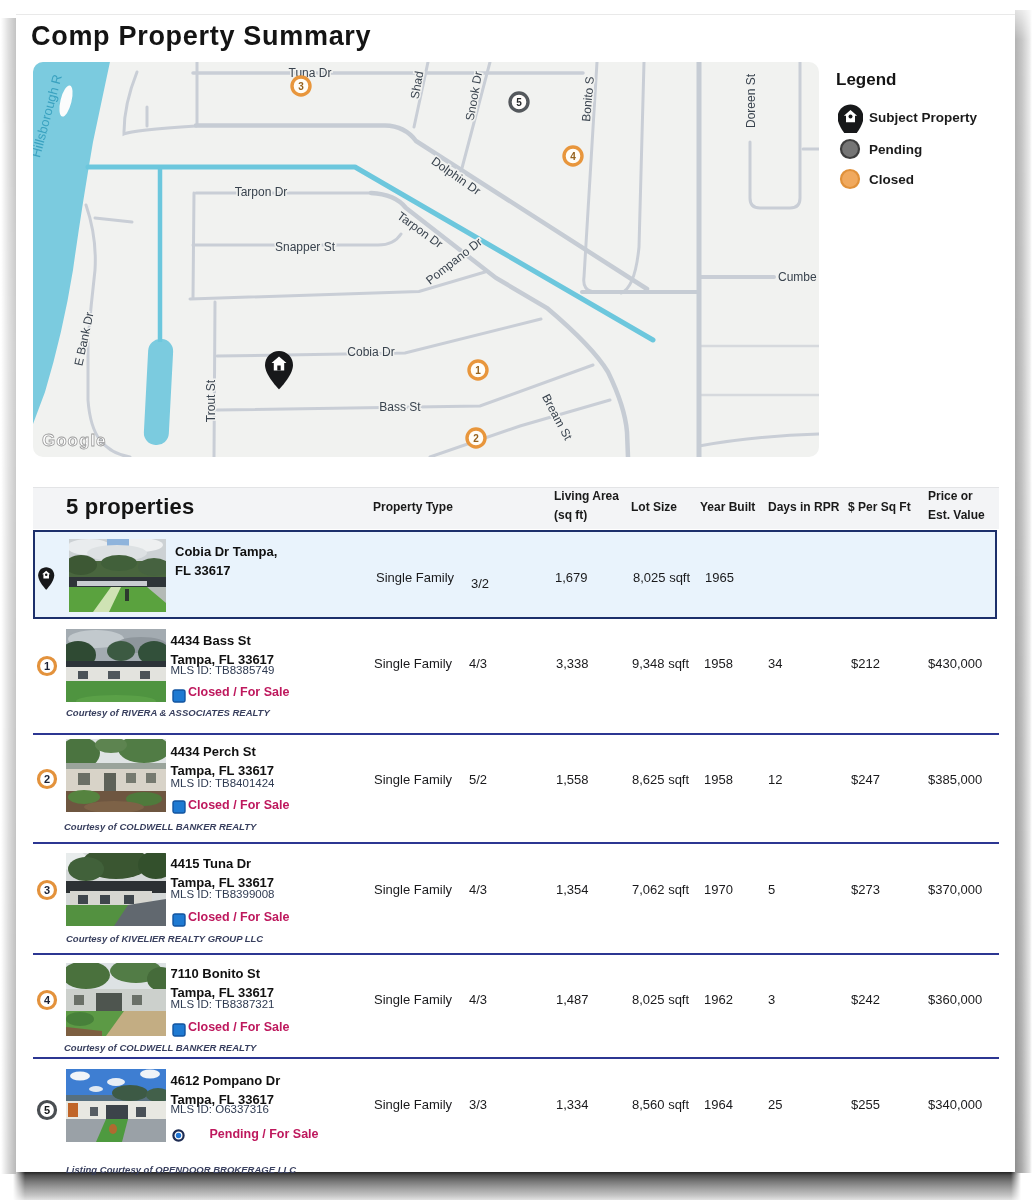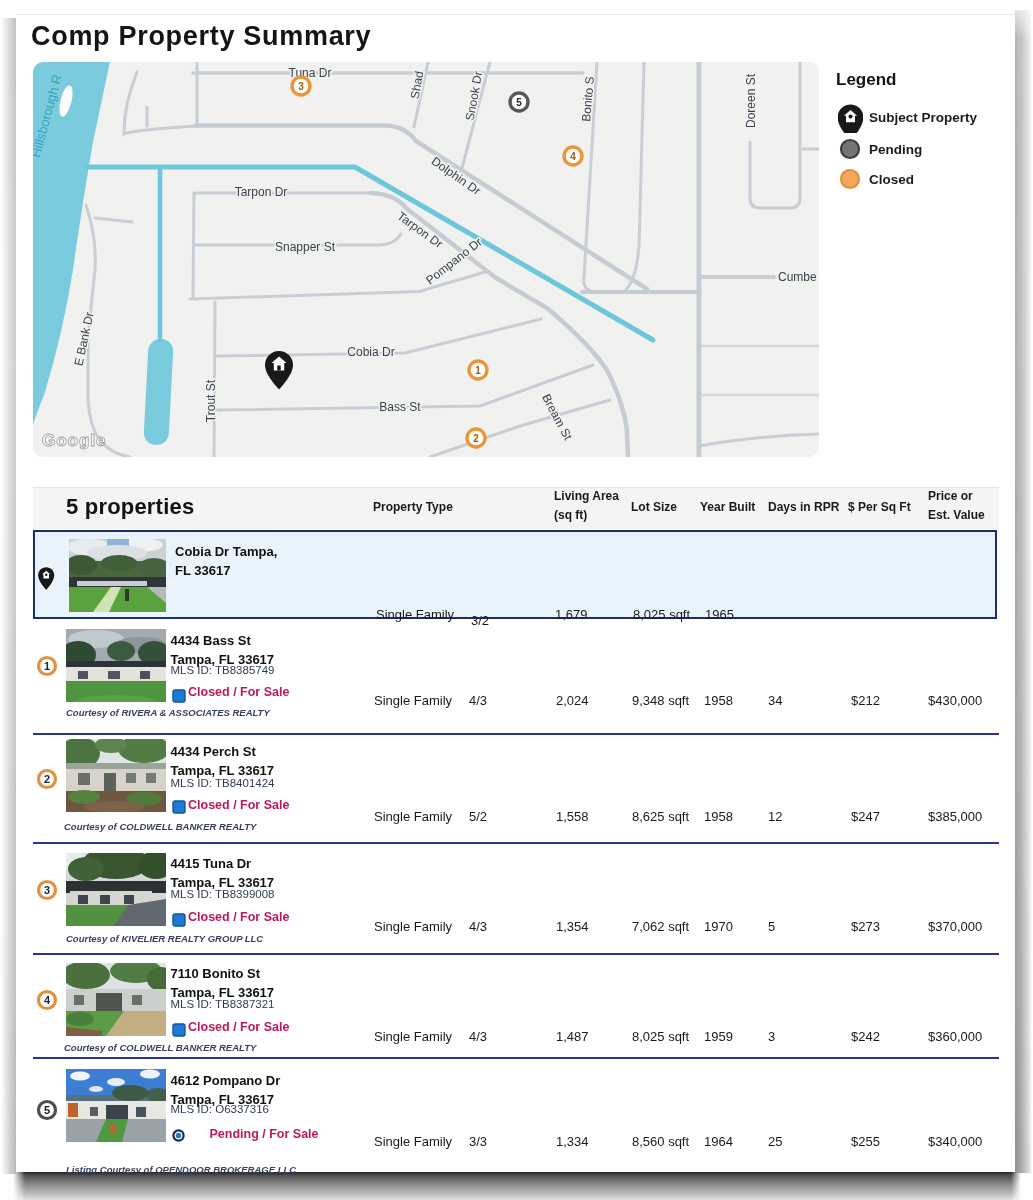--- a/index.html
+++ b/index.html
@@ -18,21 +18,21 @@
   .title{position:absolute;left:31px;top:21px;font-size:27px;font-weight:bold;color:#141414;letter-spacing:0.7px;}
   .legend-t{position:absolute;font-size:17px;font-weight:bold;color:#141414;}
   .leg-item{position:absolute;font-size:13.5px;font-weight:600;color:#1b1b1b;}
   .hdr{position:absolute;left:33px;top:487px;width:966px;height:42px;background:#f3f4f6;border-top:1px solid #e3e4e6;}
   .h5p{position:absolute;left:33px;top:6px;font-size:22px;font-weight:bold;color:#141414;letter-spacing:0.2px;}
   .hcol{position:absolute;font-size:12px;font-weight:bold;color:#1a1a1a;line-height:18.5px;}
   .addr{font-size:13px;font-weight:bold;color:#101010;line-height:19px;}
   .mls{font-size:11.5px;color:#2f3b52;}
   .status{font-size:12.5px;font-weight:bold;color:#be185d;}
   .courtesy{position:absolute;font-size:9.5px;font-style:italic;font-weight:600;color:#383f5e;}
-  .val{position:absolute;font-size:13px;color:#1a1a1c;margin-top:37px;}
+  .val{position:absolute;font-size:13px;color:#1a1a1c;}
   .sep{position:absolute;left:33px;width:966px;height:2px;background:#2c3692;}
 </style>
 </head>
 <body>
 
 <div class="card"></div>
 
 <div class="bshadow"></div>
 
 <div class="rshadow"></div>
@@ -309,21 +309,21 @@
     </svg>
 
   <div class="abs status" style="left:155px;top:56px;">Closed / For Sale</div>
 
   <div class="courtesy" style="left:33px;top:77.5px;">Courtesy of RIVERA &amp; ASSOCIATES REALTY</div>
 
   <div class="val" style="left:341px;top:27px;">Single Family</div>
 
   <div class="val" style="left:436px;top:27px;">4/3</div>
 
-  <div class="val" style="left:523px;top:27px;">2,024</div>
+  <div class="val" style="left:523px;top:27px;">3,338</div>
 
   <div class="val" style="left:599px;top:27px;">9,348 sqft</div>
 
   <div class="val" style="left:671px;top:27px;">1958</div>
 
   <div class="val" style="left:735px;top:27px;">34</div>
 
   <div class="val" style="left:818px;top:27px;">$212</div>
 
   <div class="val" style="left:895px;top:27px;">$430,000</div>
@@ -474,21 +474,21 @@
   <div class="courtesy" style="left:31px;top:78.5px;">Courtesy of COLDWELL BANKER REALTY</div>
 
   <div class="val" style="left:341px;top:28.5px;">Single Family</div>
 
   <div class="val" style="left:436px;top:28.5px;">4/3</div>
 
   <div class="val" style="left:523px;top:28.5px;">1,487</div>
 
   <div class="val" style="left:599px;top:28.5px;">8,025 sqft</div>
 
-  <div class="val" style="left:671px;top:28.5px;">1959</div>
+  <div class="val" style="left:671px;top:28.5px;">1962</div>
 
   <div class="val" style="left:735px;top:28.5px;">3</div>
 
   <div class="val" style="left:818px;top:28.5px;">$242</div>
 
   <div class="val" style="left:895px;top:28.5px;">$360,000</div>
 </div>
 
 <div class="sep" style="top:1056.5px;"></div>
 

